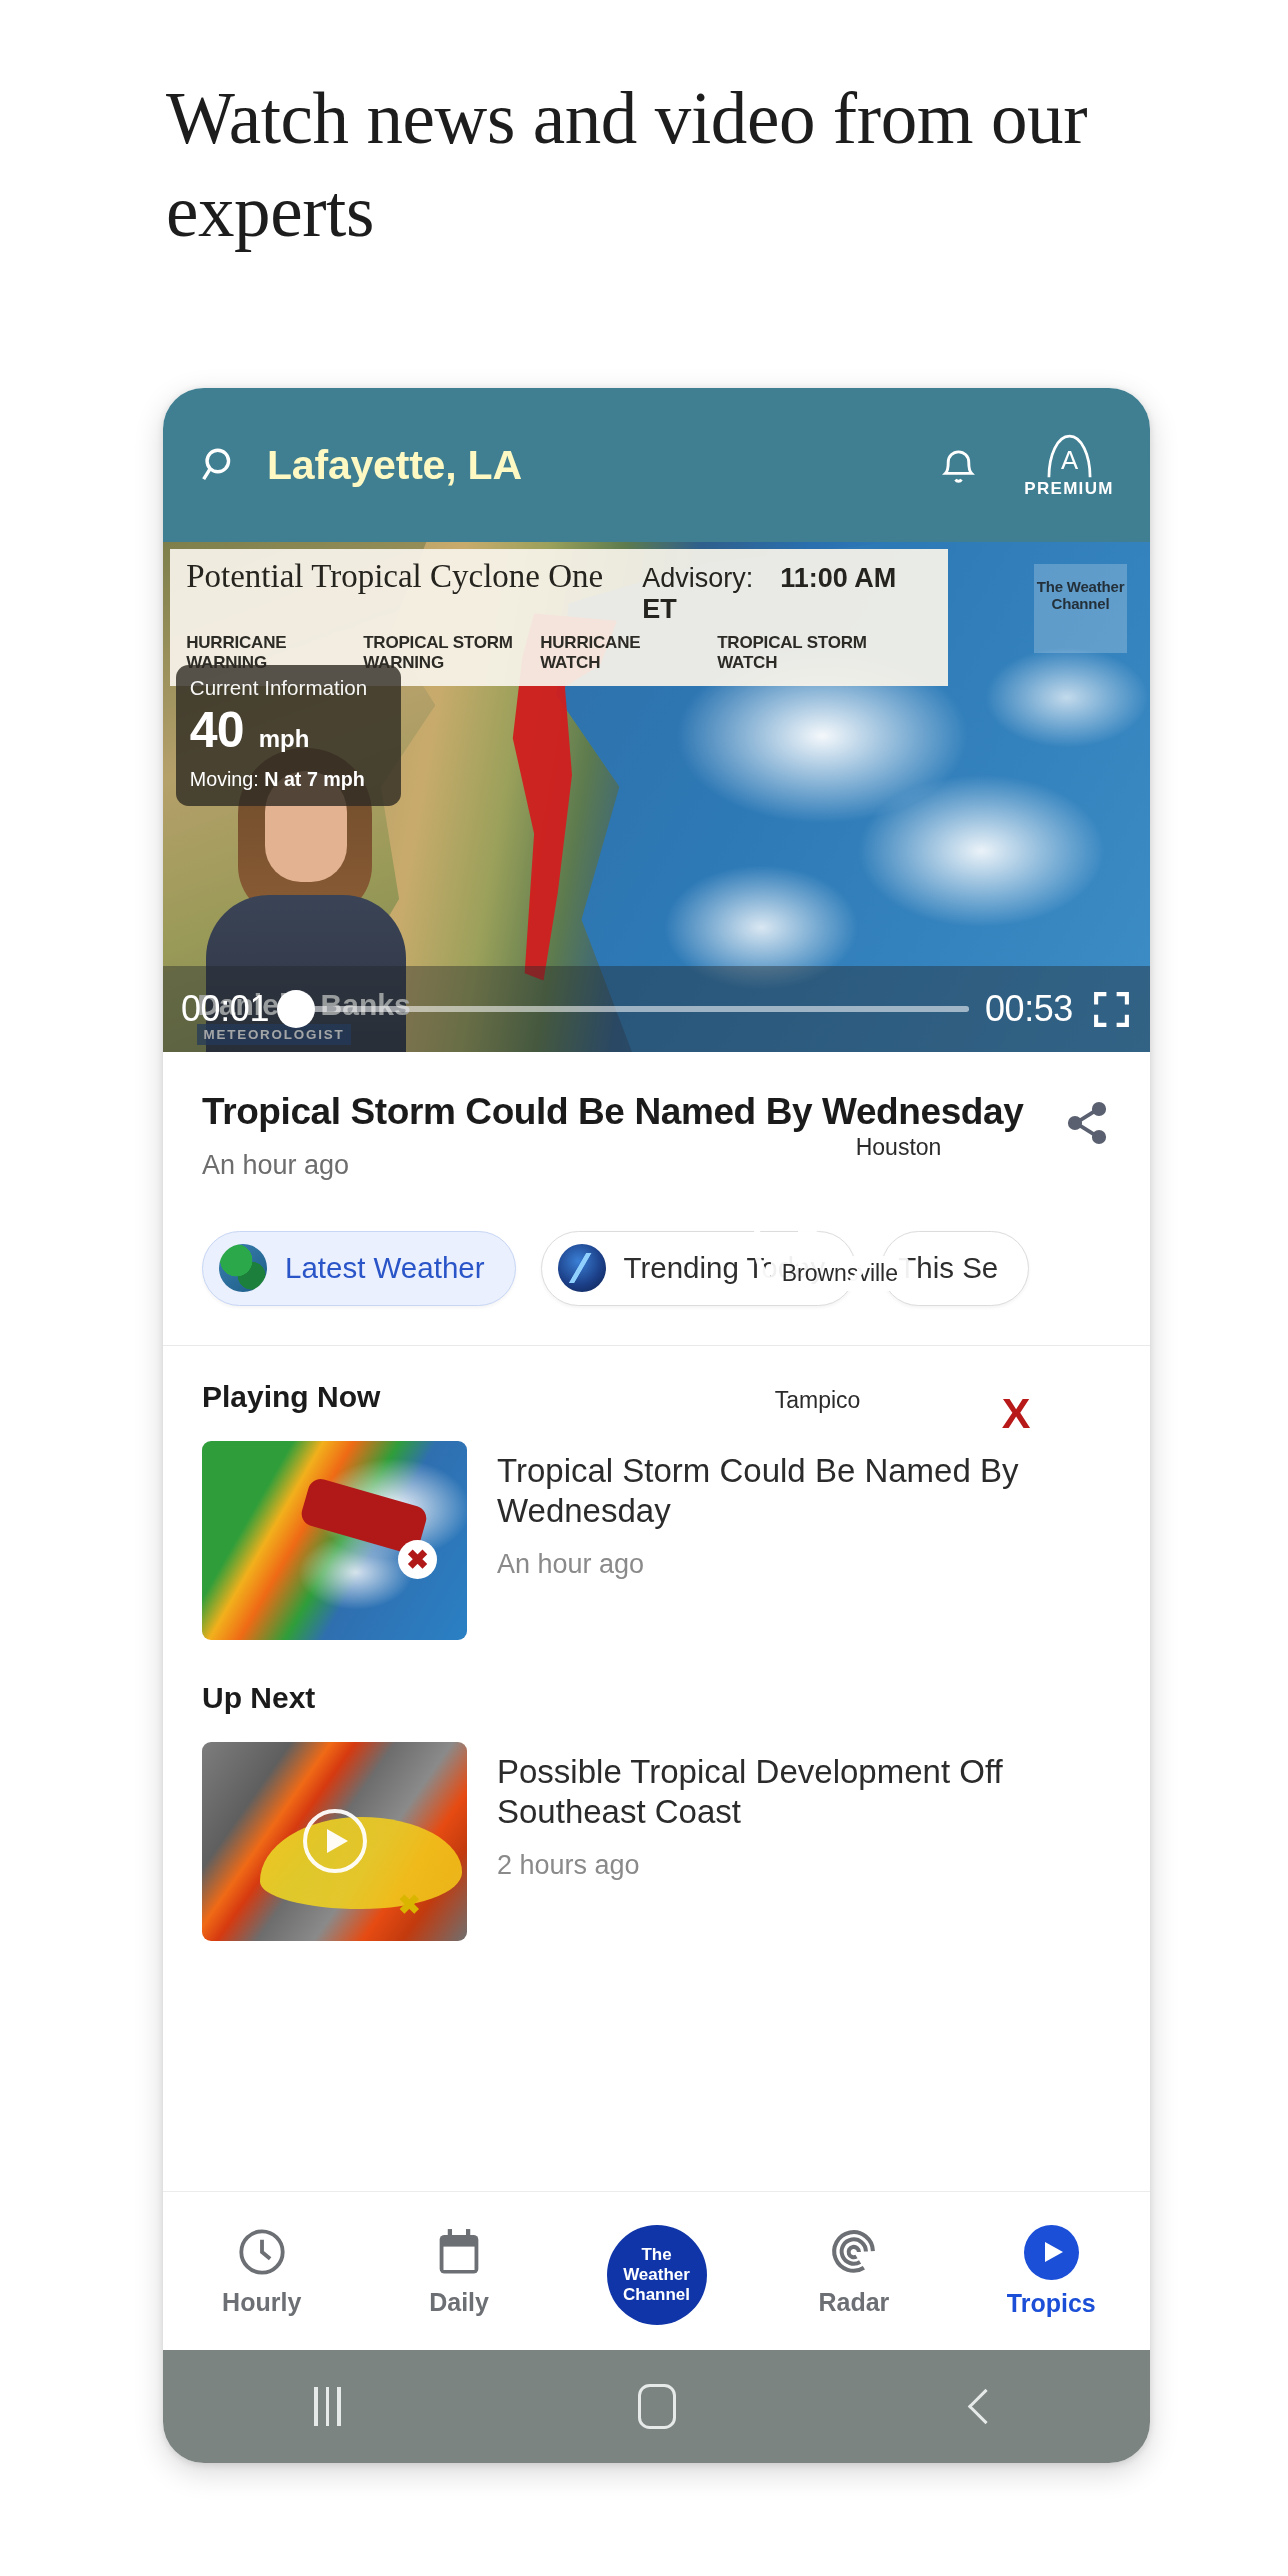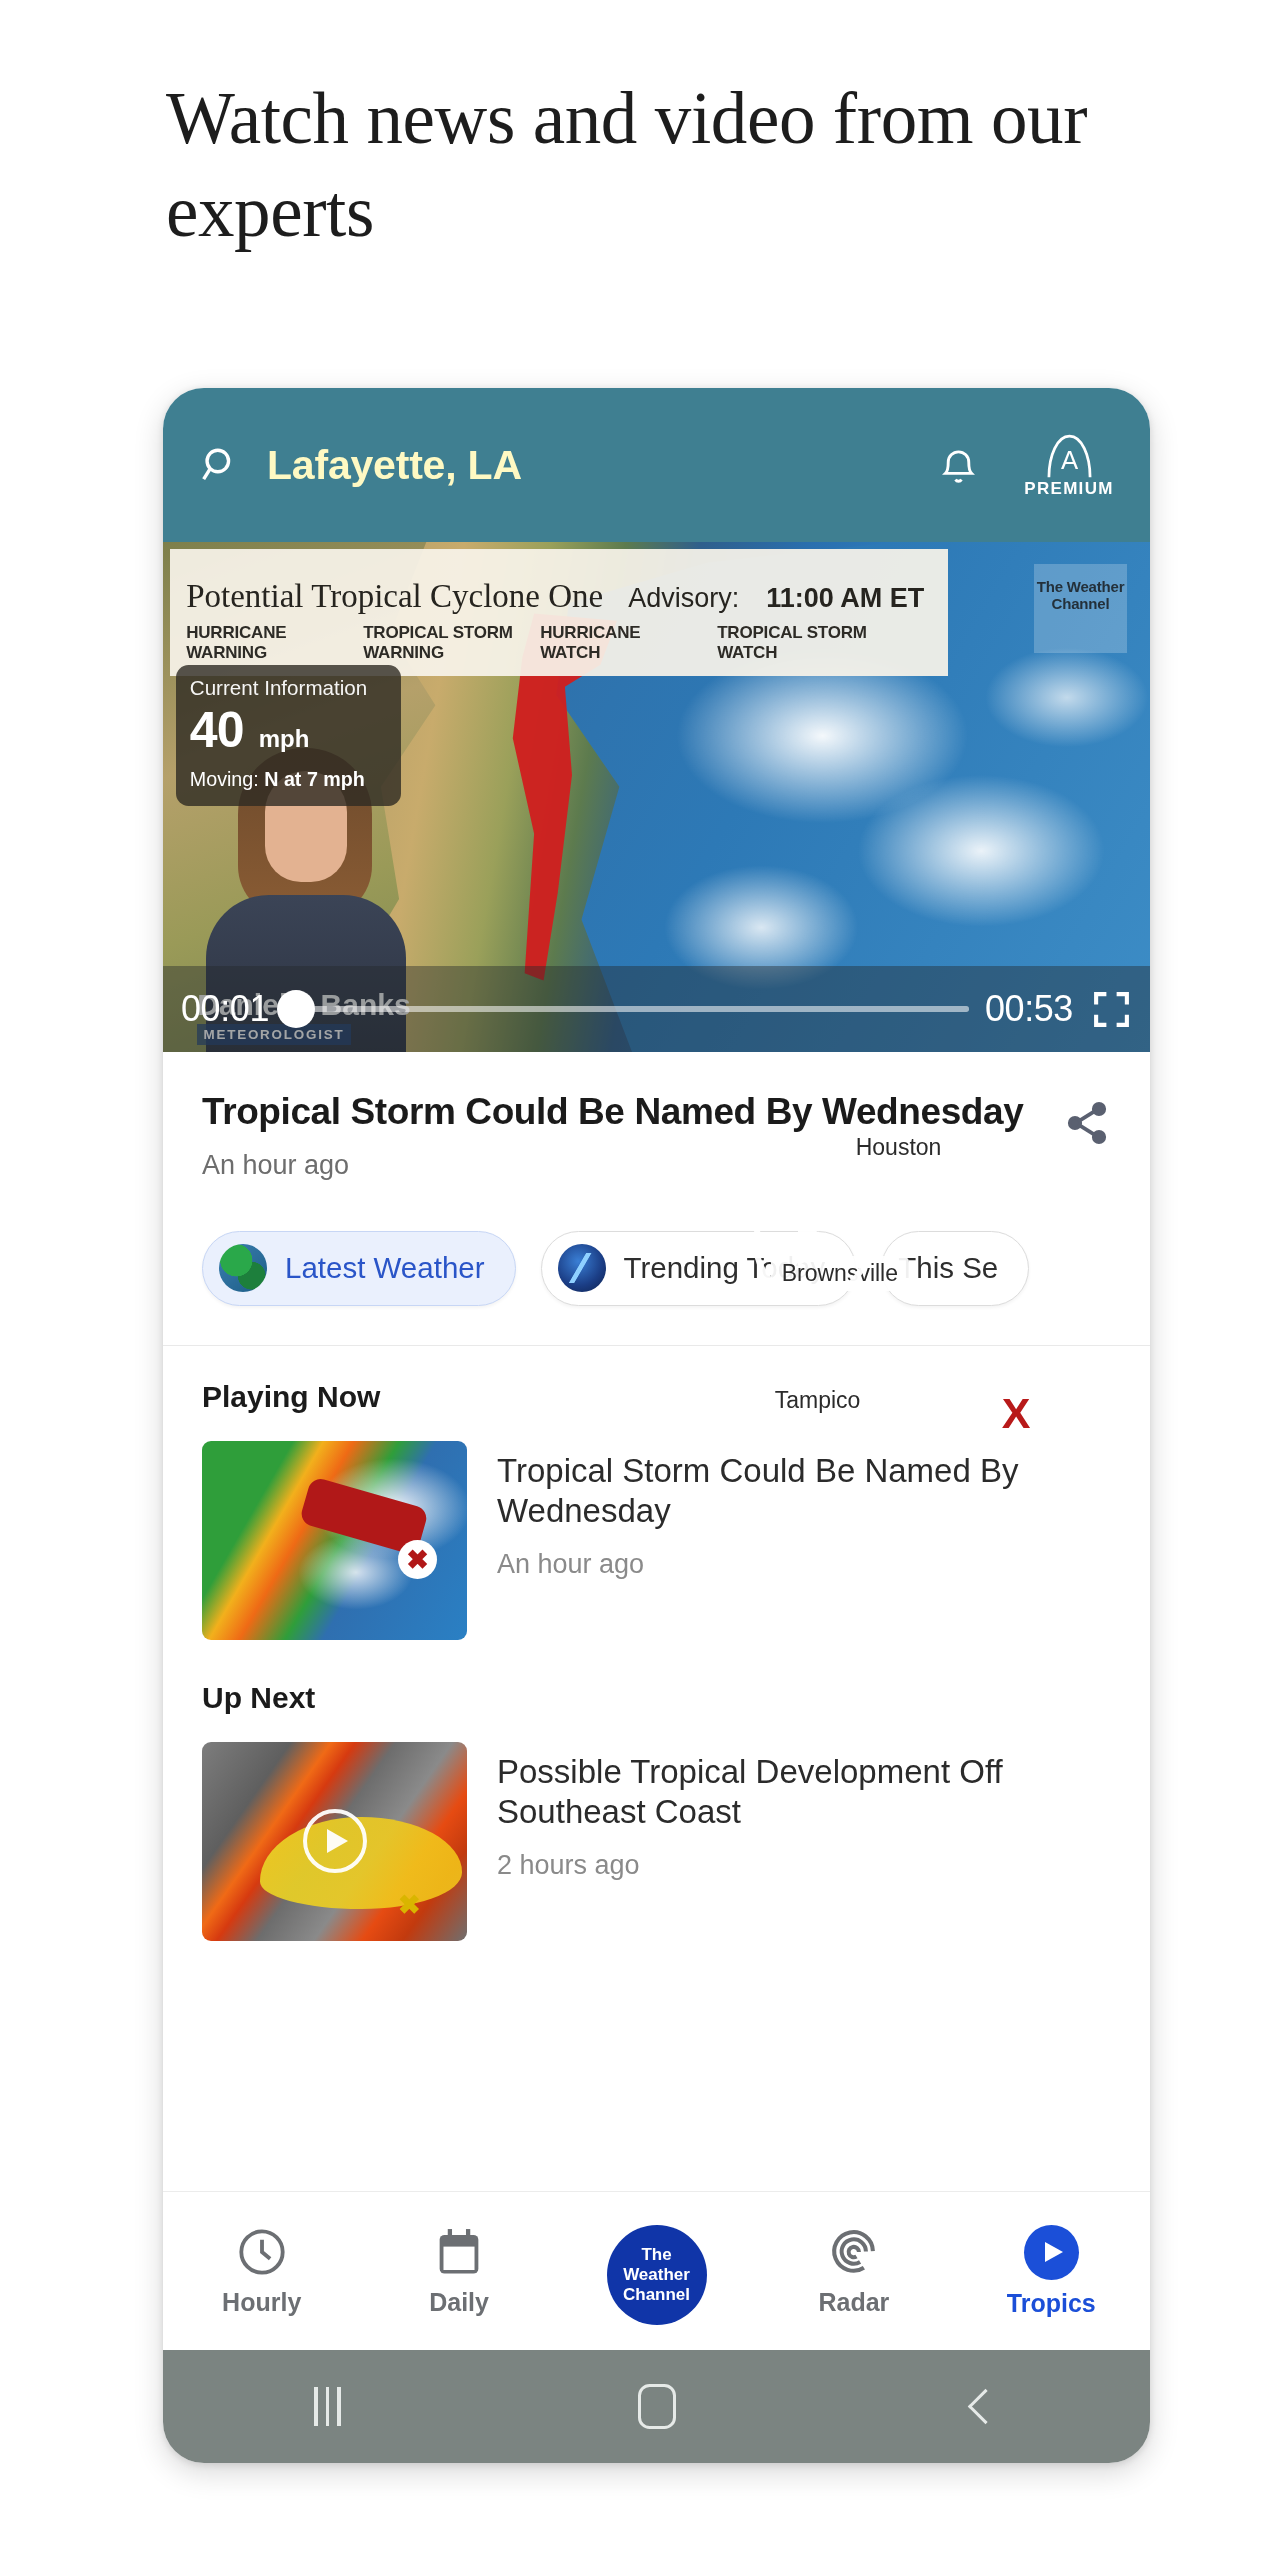--- a/index.html
+++ b/index.html
@@ -130,21 +130,21 @@
     background: rgba(35,70,125,0.72); display: inline-block;
     padding: 2.7px 6.3px; margin-top: 2.7px;
   }
 
   
   .advisory {
     position: absolute; left: 7.2px; top: 7.2px; width: 778px;
     background: rgba(247,243,233,0.93);
     padding: 9px 16px 12.5px 16px;
   }
-  .adv-row1 { display: flex; align-items: baseline; gap: 25px; margin-top: 20px; }
+  .adv-row1 { display: flex; align-items: baseline; gap: 39px; }
   .adv-title {
     font-family: "Liberation Serif", serif;
     font-size: 33px; color: #26241f; white-space: nowrap;
   }
   .adv-advisory-label { font-size: 27px; color: #26241f; }
   .adv-time { font-size: 27px; color: #26241f; font-weight: 600; margin-left: 23px; }
   .adv-legend { display: flex; gap: 23px; margin-top: 8px; }
   .leg { width: 154px; }
   .leg-bar { height: 19px; border-radius: 9.8px; width: 106px; }
   .leg-text {

